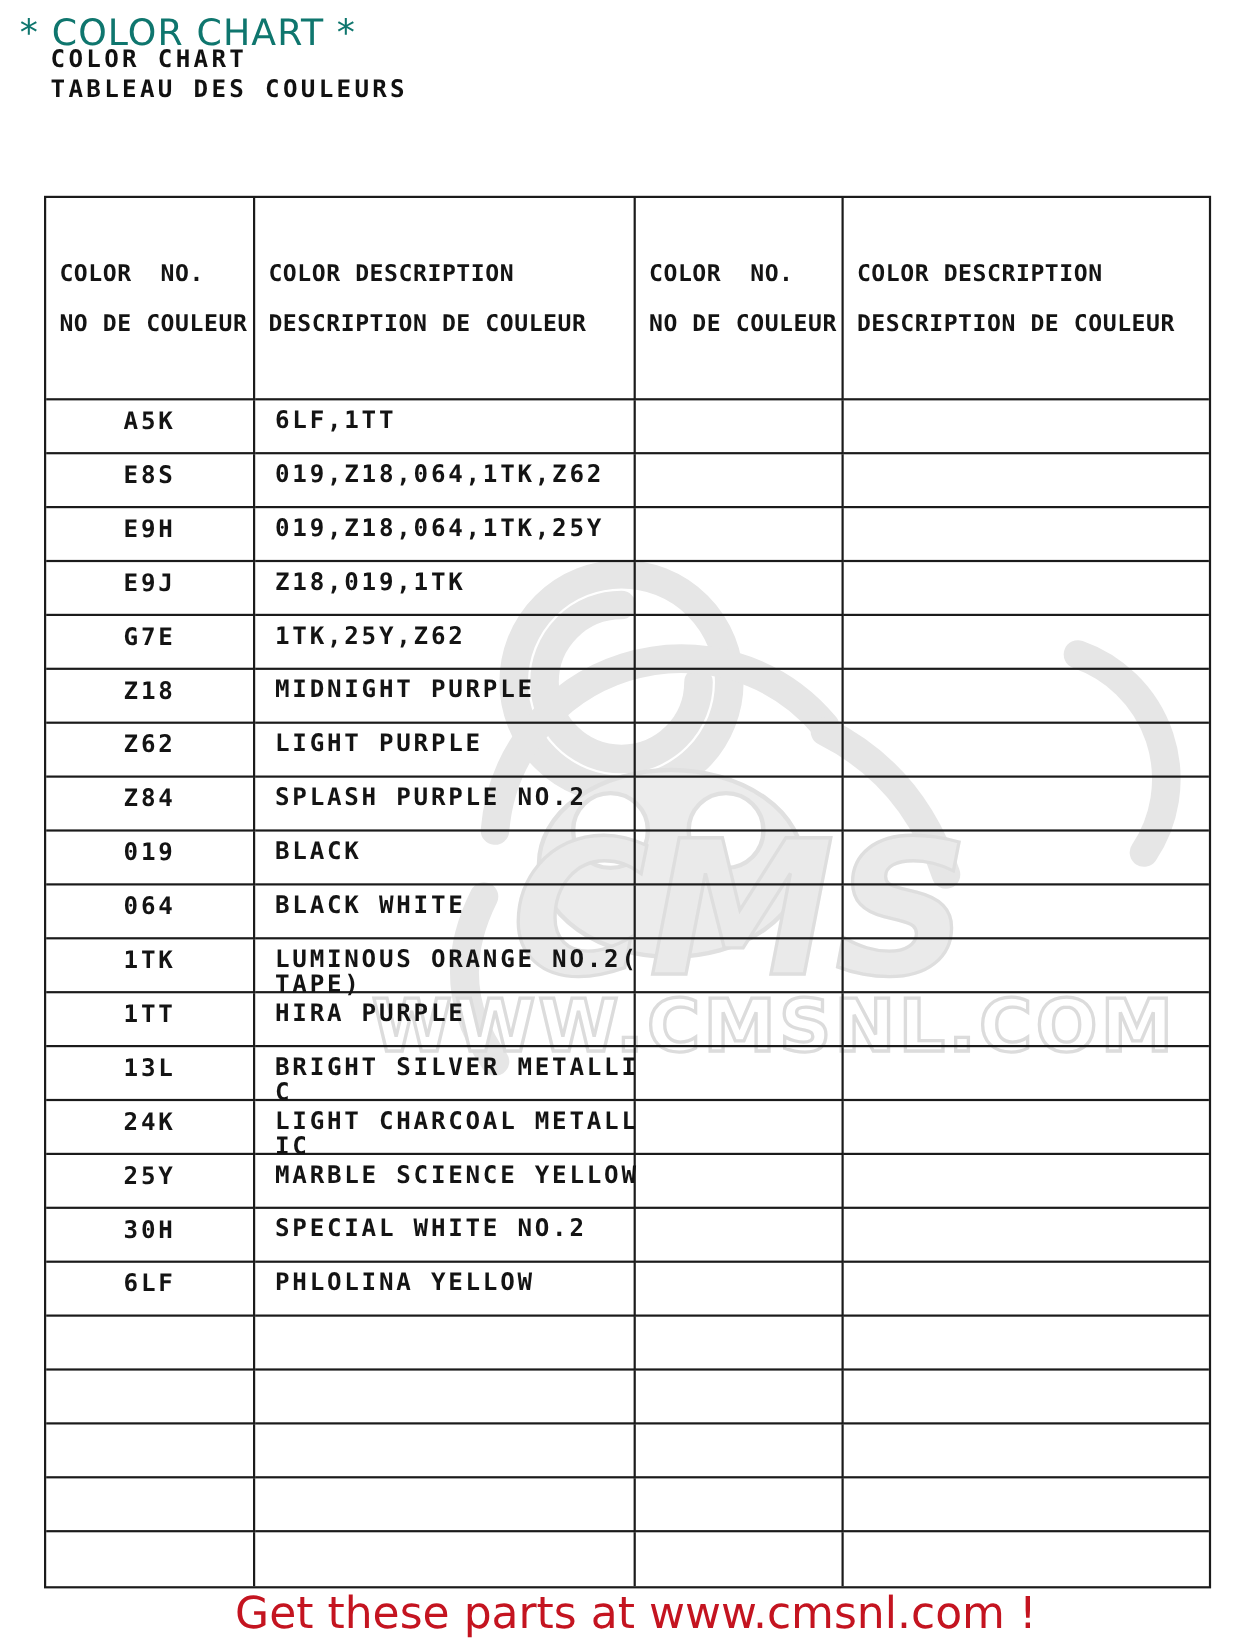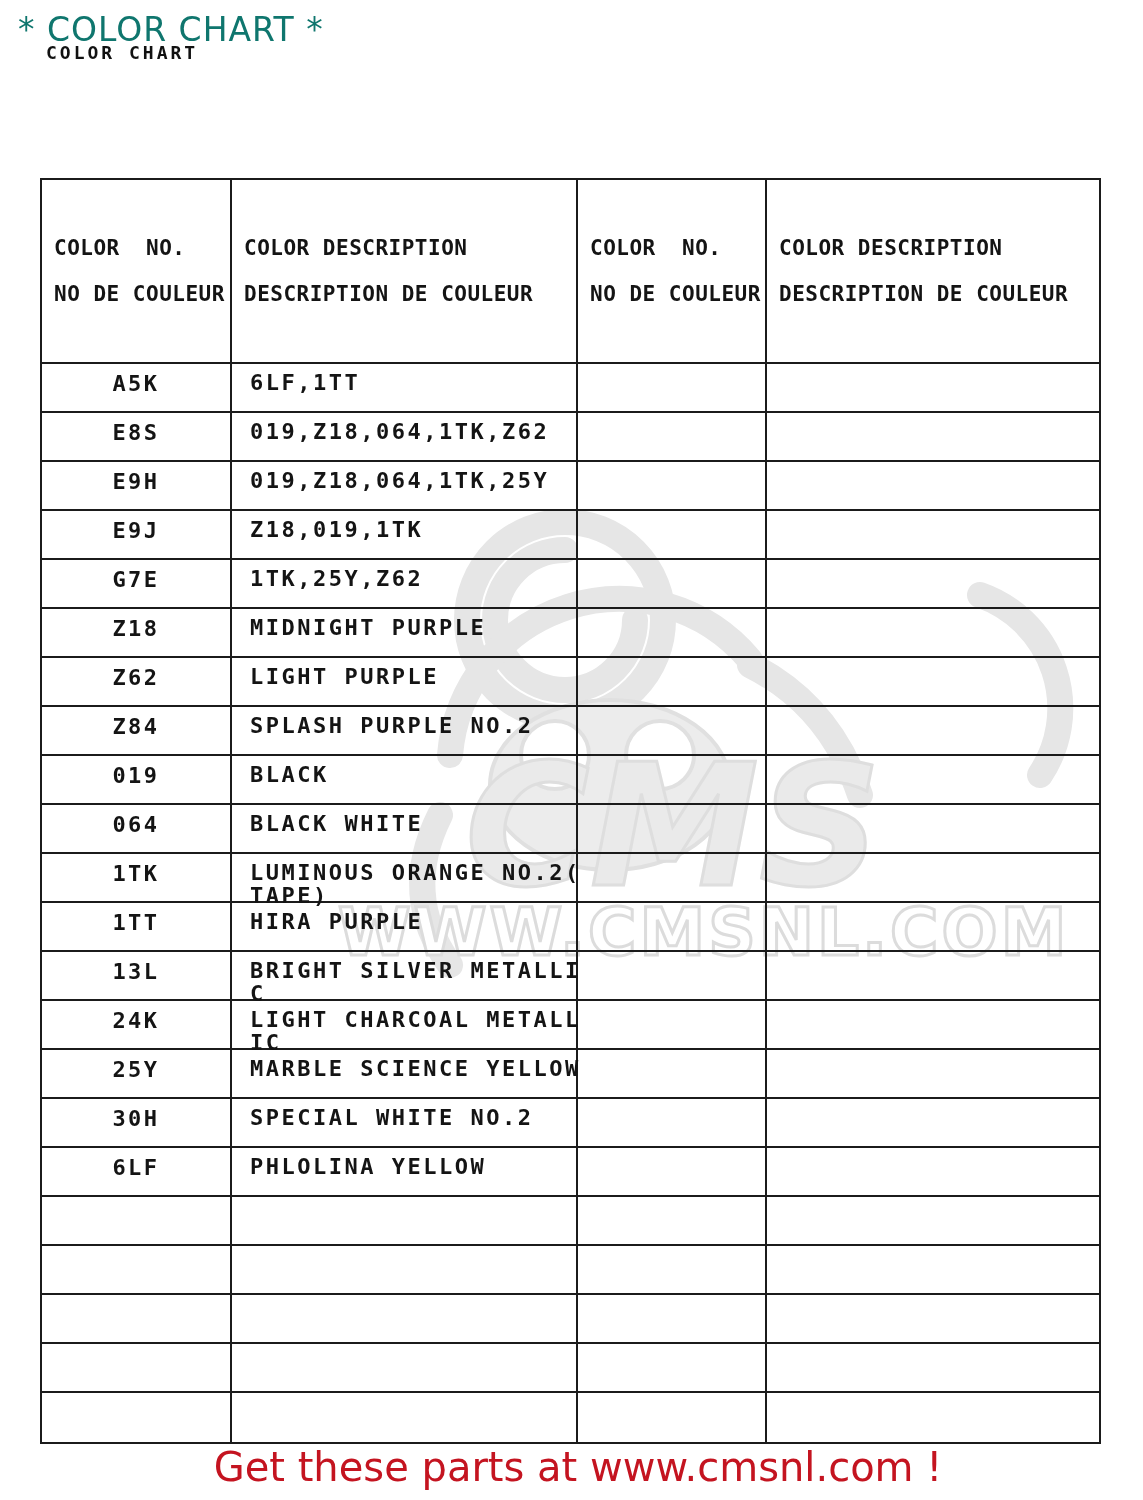--- a/index.html
+++ b/index.html
@@ -20,21 +20,21 @@
     font-size: 33px;
     color: #0f766e;
     letter-spacing: 1px;
     white-space: pre;
   }
   .doc-title {
     position: absolute;
     left: 46px;
     font-family: "DejaVu Sans Mono", monospace;
     font-weight: bold;
-    font-size: 18px;
+    font-size: 22px;
     color: #111111;
     letter-spacing: 3px;
     white-space: pre;
   }
   .doc-title.en { top: 42px; }
   .doc-title.fr { top: 69px; }
 
   
   .watermark {
     position: absolute;
@@ -106,20 +106,21 @@
 </style>
 </head>
 <body>
 
 <div class="page">
 
   <div class="gray-title">* COLOR CHART *</div>
 
   <div class="doc-title en">COLOR CHART</div>
 
+  <div class="doc-title fr">TABLEAU DES COULEURS</div>
 
   <svg class="watermark" width="830" height="570" viewBox="0 0 830 570">
     <g fill="none" stroke="#e6e6e6" stroke-width="26" stroke-linecap="round">
       <circle cx="285" cy="165" r="98"></circle>
       <path d="M285 95 a70 70 0 1 0 70 70"></path>
       <path d="M170 300 a170 170 0 0 1 300 -95"></path>
       <path d="M470 210 q80 40 110 130"></path>
       <path d="M700 140 a120 120 0 0 1 60 180"></path>
       <path d="M160 360 q-40 80 10 150"></path>
     </g>

